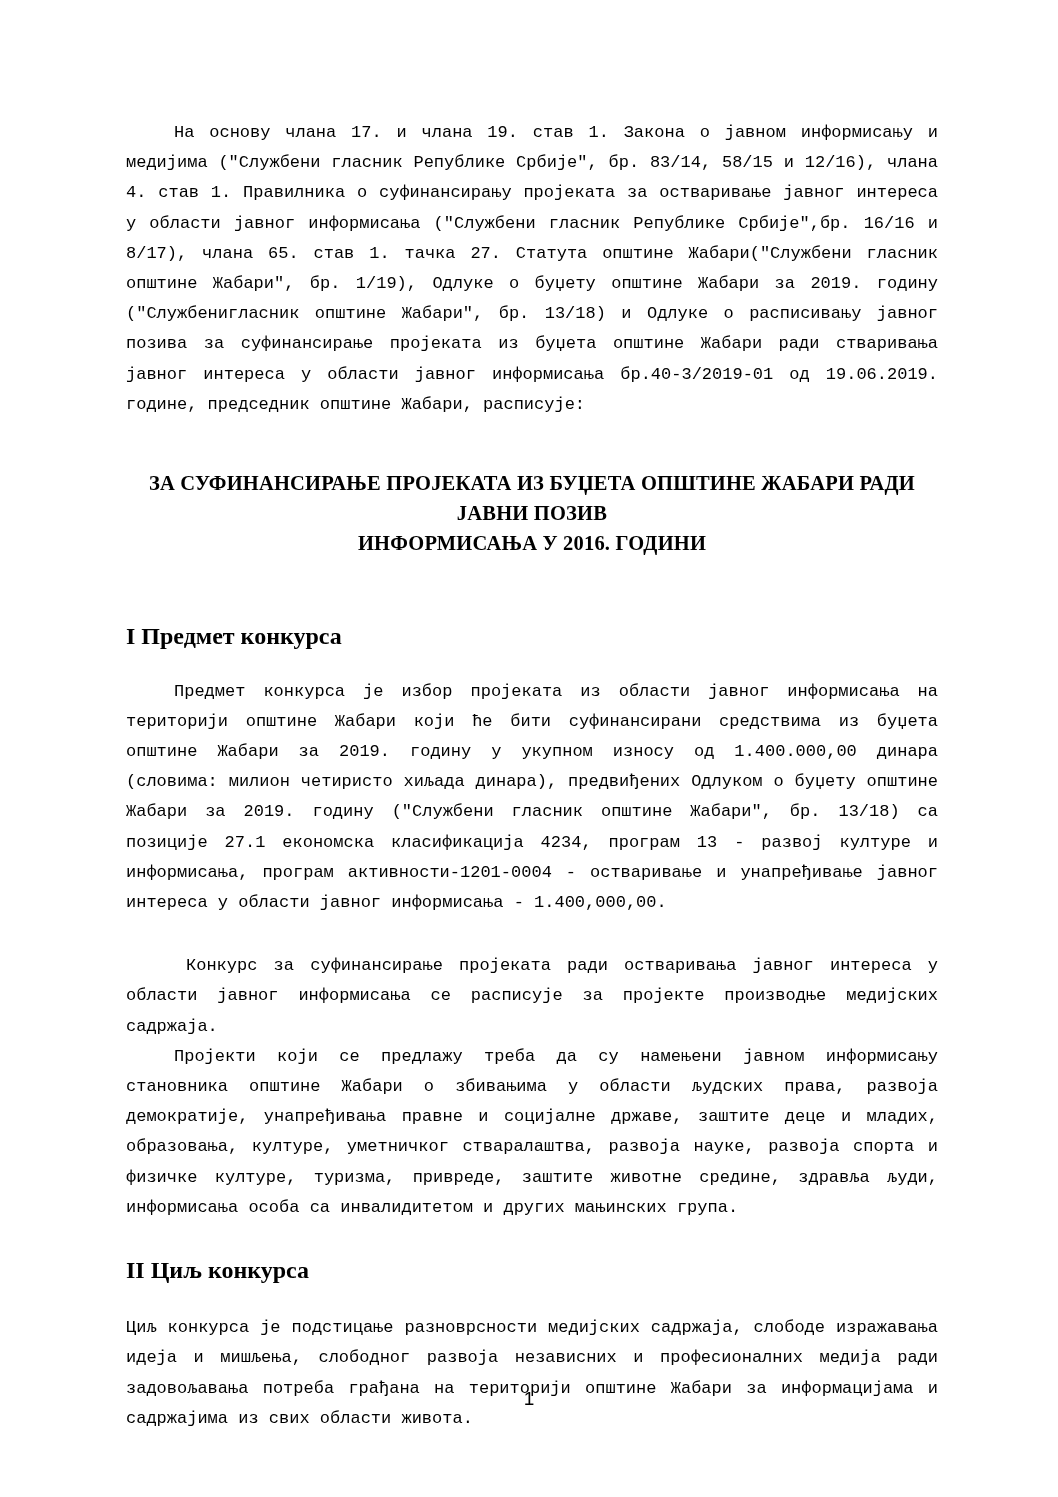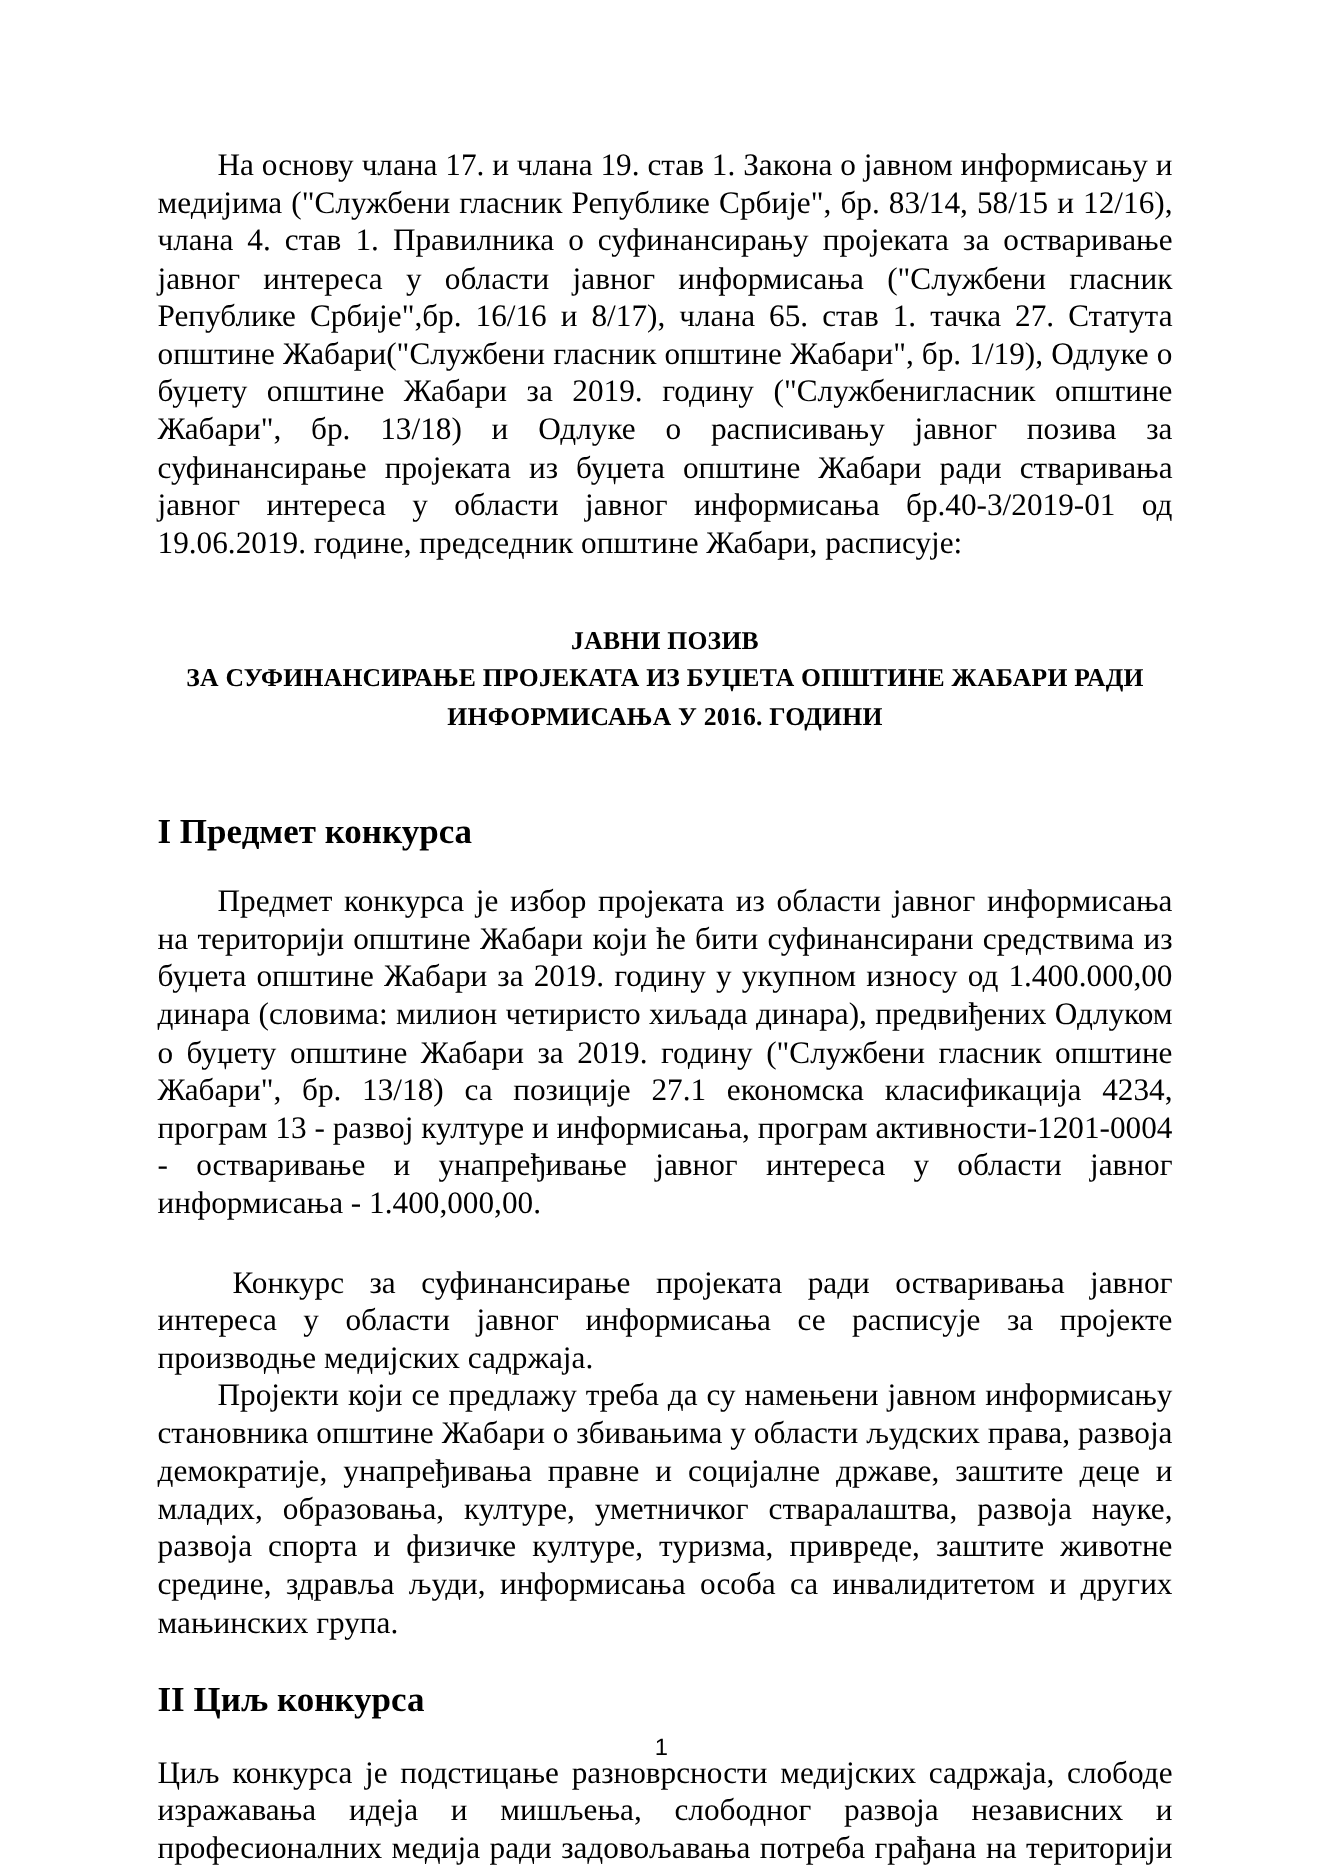--- a/index.html
+++ b/index.html
@@ -21,26 +21,27 @@
 
   .content {
     position: absolute;
     left: 126px;
     top: 118px;
     width: 812px;
   }
 
   p.body-par {
     margin: 0;
-    font-size: 25px;
+    font-size: 17px;
     line-height: 30.2px;
     text-align: justify;
     text-justify: inter-word;
     text-indent: 48px;
     hyphens: none;
+    font-family: Liberation Mono, monospace;
   }
 
   p.body-par.no-indent {
     text-indent: 0;
   }
 
   p.body-par.wide-indent {
     text-indent: 60px;
     margin-top: 33px;
   }
@@ -53,21 +54,21 @@
     line-height: 30.2px;
   }
 
   .title-block .tline {
     display: block;
     letter-spacing: 0.2px;
   }
 
   h2.section-head {
     margin: 0;
-    font-size: 28px;
+    font-size: 24px;
     line-height: 30px;
     font-weight: bold;
     text-align: left;
   }
 
   .gap-title { height: 48px; }
   .gap-after-title { height: 62px; }
   .gap-after-head-1 { height: 26px; }
   .gap-before-head-2 { height: 32px; }
   .gap-after-head-2 { height: 28px; }
@@ -88,22 +89,22 @@
 
 <div class="page">
 
   <div class="content">
 
     <p class="body-par">На основу члана 17. и члана 19. став 1. Закона о јавном информисању и медијима ("Службени гласник Републике Србије", бр. 83/14, 58/15 и 12/16), члана 4. став 1. Правилника о суфинансирању пројеката за остваривање јавног интереса у области јавног информисања ("Службени гласник Републике Србије",бр. 16/16 и 8/17), члана 65. став 1. тачка 27. Статута општине Жабари("Службени гласник општине Жабари", бр. 1/19), Одлуке о буџету општине Жабари за 2019. годину ("Службенигласник општине Жабари", бр. 13/18) и Одлуке о расписивању јавног позива за суфинансирање пројеката из буџета општине Жабари ради стваривања јавног интереса у области јавног информисања бр.40-3/2019-01 од 19.06.2019. године, председник општине Жабари, расписује:</p>
 
     <div class="gap-title"></div>
 
     <div class="title-block">
+      <span class="tline">ЗА СУФИНАНСИРАЊЕ ПРОЈЕКАТА ИЗ БУЏЕТА ОПШТИНЕ ЖАБАРИ РАДИ</span>
       <span class="tline">ЈАВНИ ПОЗИВ</span>
-      <span class="tline">ЗА СУФИНАНСИРАЊЕ ПРОЈЕКАТА ИЗ БУЏЕТА ОПШТИНЕ ЖАБАРИ РАДИ</span>
       <span class="tline">ИНФОРМИСАЊА У 2016. ГОДИНИ</span>
     </div>
 
     <div class="gap-after-title"></div>
 
     <h2 class="section-head">I  Предмет конкурса</h2>
 
     <div class="gap-after-head-1"></div>
 
     <p class="body-par">Предмет конкурса је избор пројеката из области јавног информисања на територији општине Жабари који ће бити суфинансирани средствима из буџета општине Жабари за 2019. годину у укупном износу од 1.400.000,00 динара (словима: милион четиристо хиљада динара), предвиђених Одлуком о буџету општине Жабари за 2019. годину ("Службени гласник општине Жабари", бр. 13/18) са позиције 27.1 економска класификација 4234, програм 13 - развој културе и информисања, програм активности-1201-0004 - остваривање и унапређивање јавног интереса у области јавног информисања - 1.400,000,00.</p>

